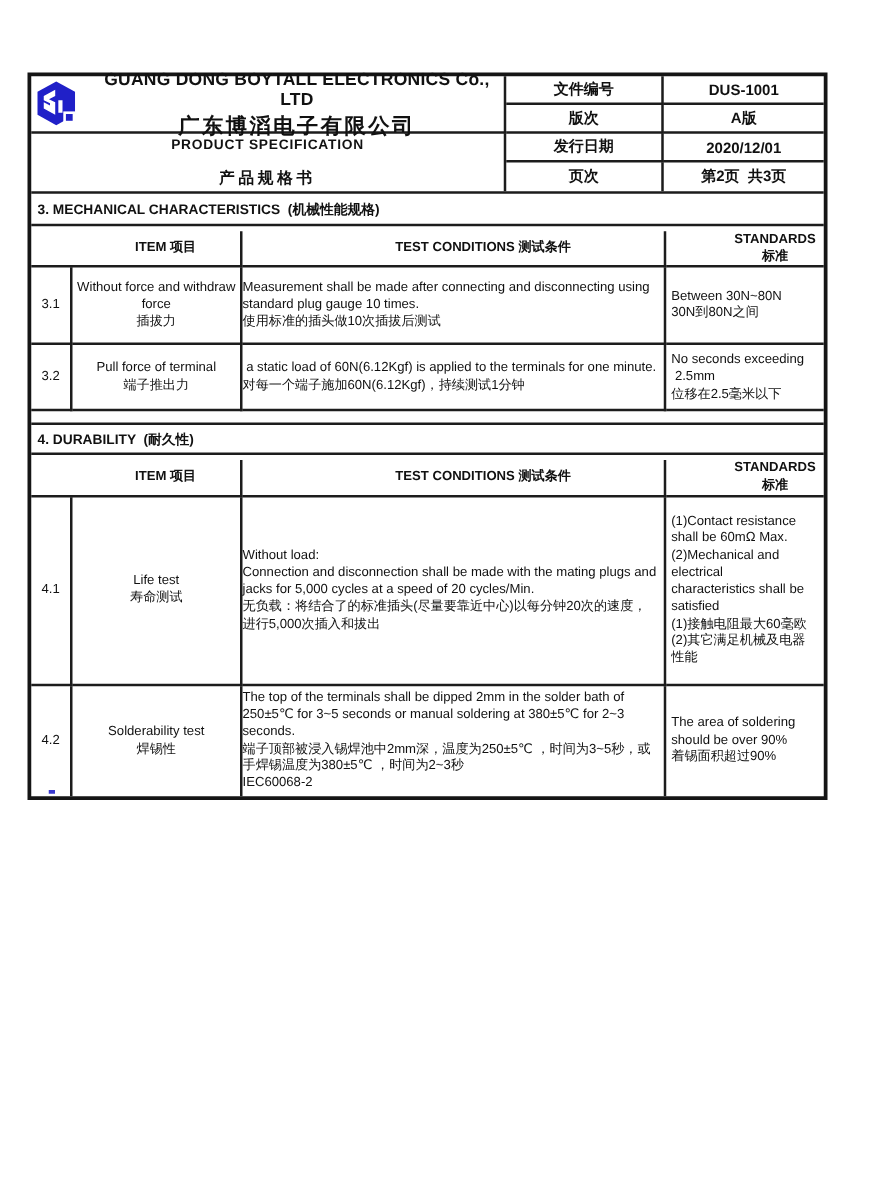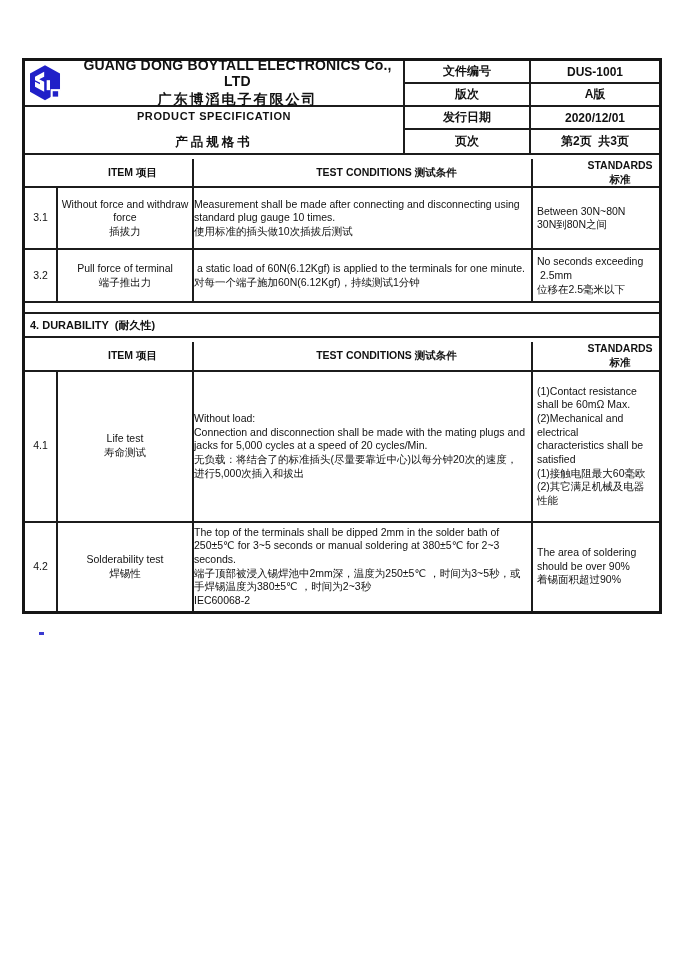--- a/index.html
+++ b/index.html
@@ -26,21 +26,21 @@
     border-right: 2px solid #1c1c1c; border-bottom: 2px solid #1c1c1c;
     display: flex; align-items: center; justify-content: center; gap: 7px;
   }
   .h-spec {
     grid-column: 1; grid-row: 3 / 5;
     border-right: 2px solid #1c1c1c;
     display: flex; flex-direction: column; align-items: center; justify-content: center;
   }
   .co-text { text-align: center; }
   .co-en { font-size: 14px; font-weight: bold; letter-spacing: 0.2px; }
-  .co-cn { font-size: 14px; font-weight: bold; letter-spacing: 2px; margin-top: 2px; }
+  .co-cn { font-size: 17px; font-weight: bold; letter-spacing: 2px; margin-top: 2px; }
   .spec-en { font-size: 11px; font-weight: bold; letter-spacing: 0.6px; }
   .spec-cn { font-size: 12.5px; font-weight: bold; letter-spacing: 3px; margin-top: 12px; }
   .h-label, .h-value {
     display: flex; align-items: center; justify-content: center;
     font-size: 12px; font-weight: bold; white-space: pre;
   }
   .h-label { border-right: 2px solid #1c1c1c; }
   .bb { border-bottom: 2px solid #1c1c1c; }
   .logo-svg { width: 41px; height: 41px; display: block; }
 
@@ -106,20 +106,21 @@
       <div class="spec-en">PRODUCT SPECIFICATION</div>
       <div class="spec-cn">产品规格书</div>
     </div>
 
     <div class="h-label bb">发行日期</div>
     <div class="h-value bb">2020/12/01</div>
     <div class="h-label">页次</div>
     <div class="h-value">第2页  共3页</div>
   </div>
 
+  <div class="sec-title">3. MECHANICAL CHARACTERISTICS  (机械性能规格)</div>
 
   <table class="spec">
     <colgroup>
         <col style="width:32px">
         <col style="width:136px">
         <col style="width:339px">
         <col>
       </colgroup>
     <thead>
       <tr>

